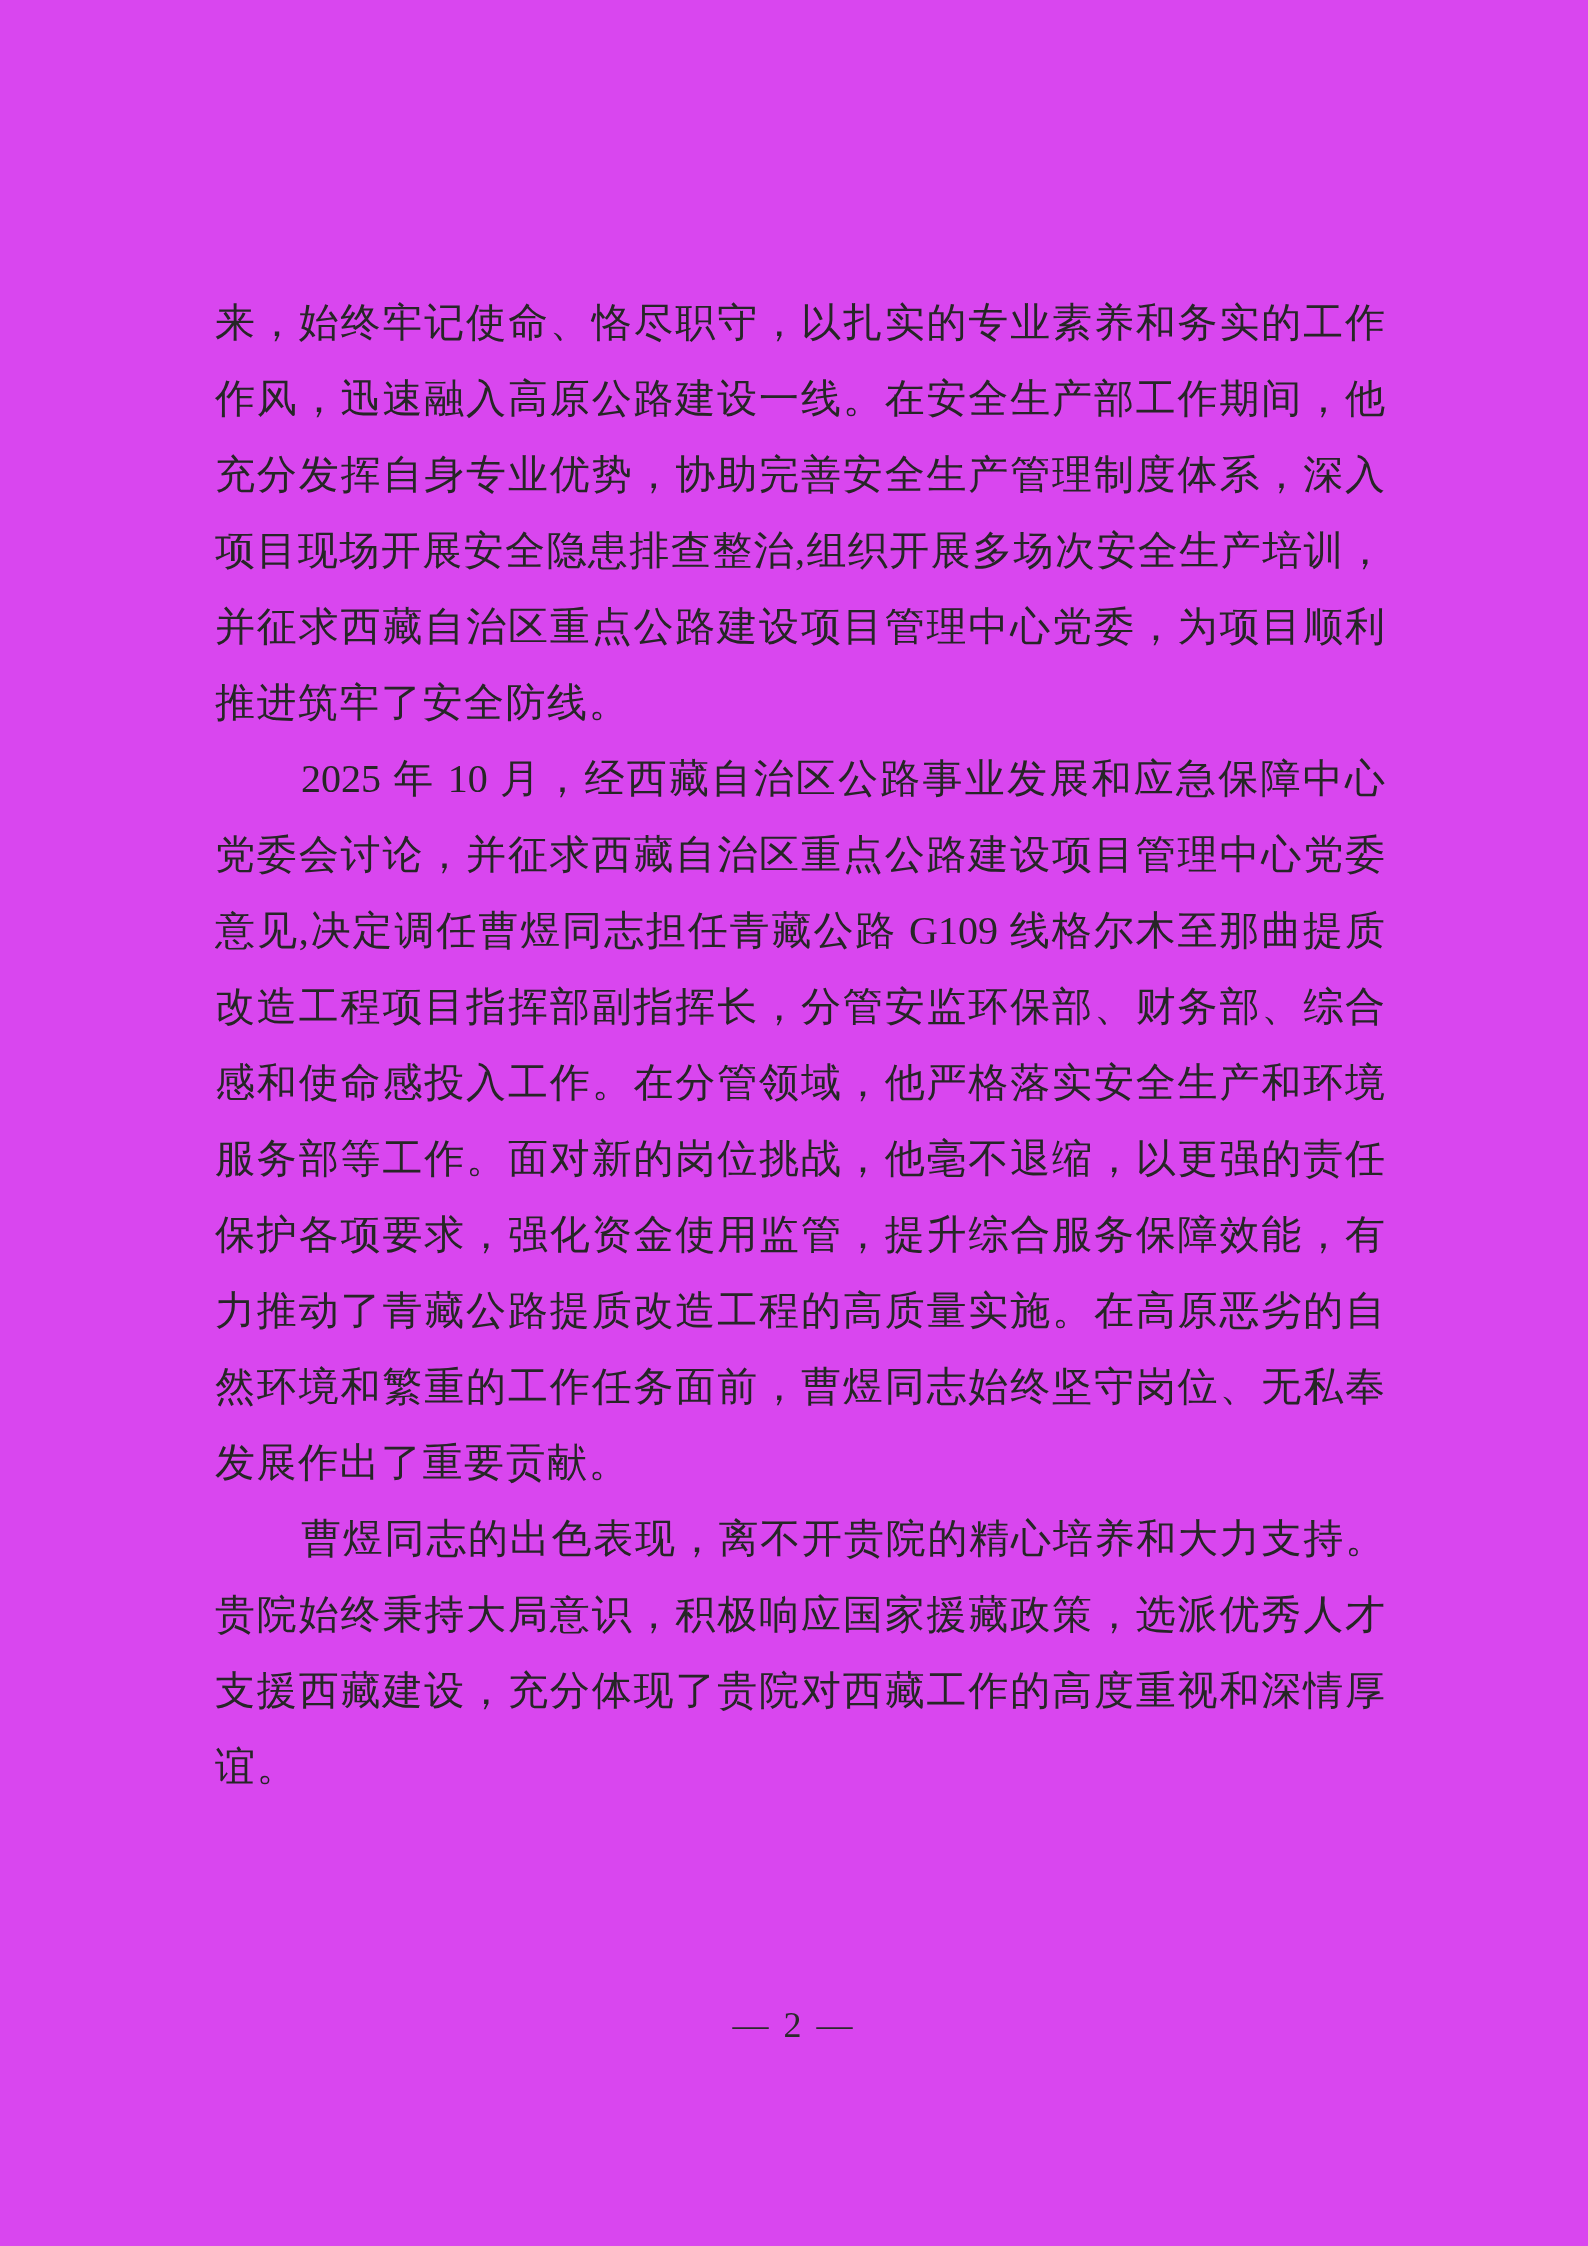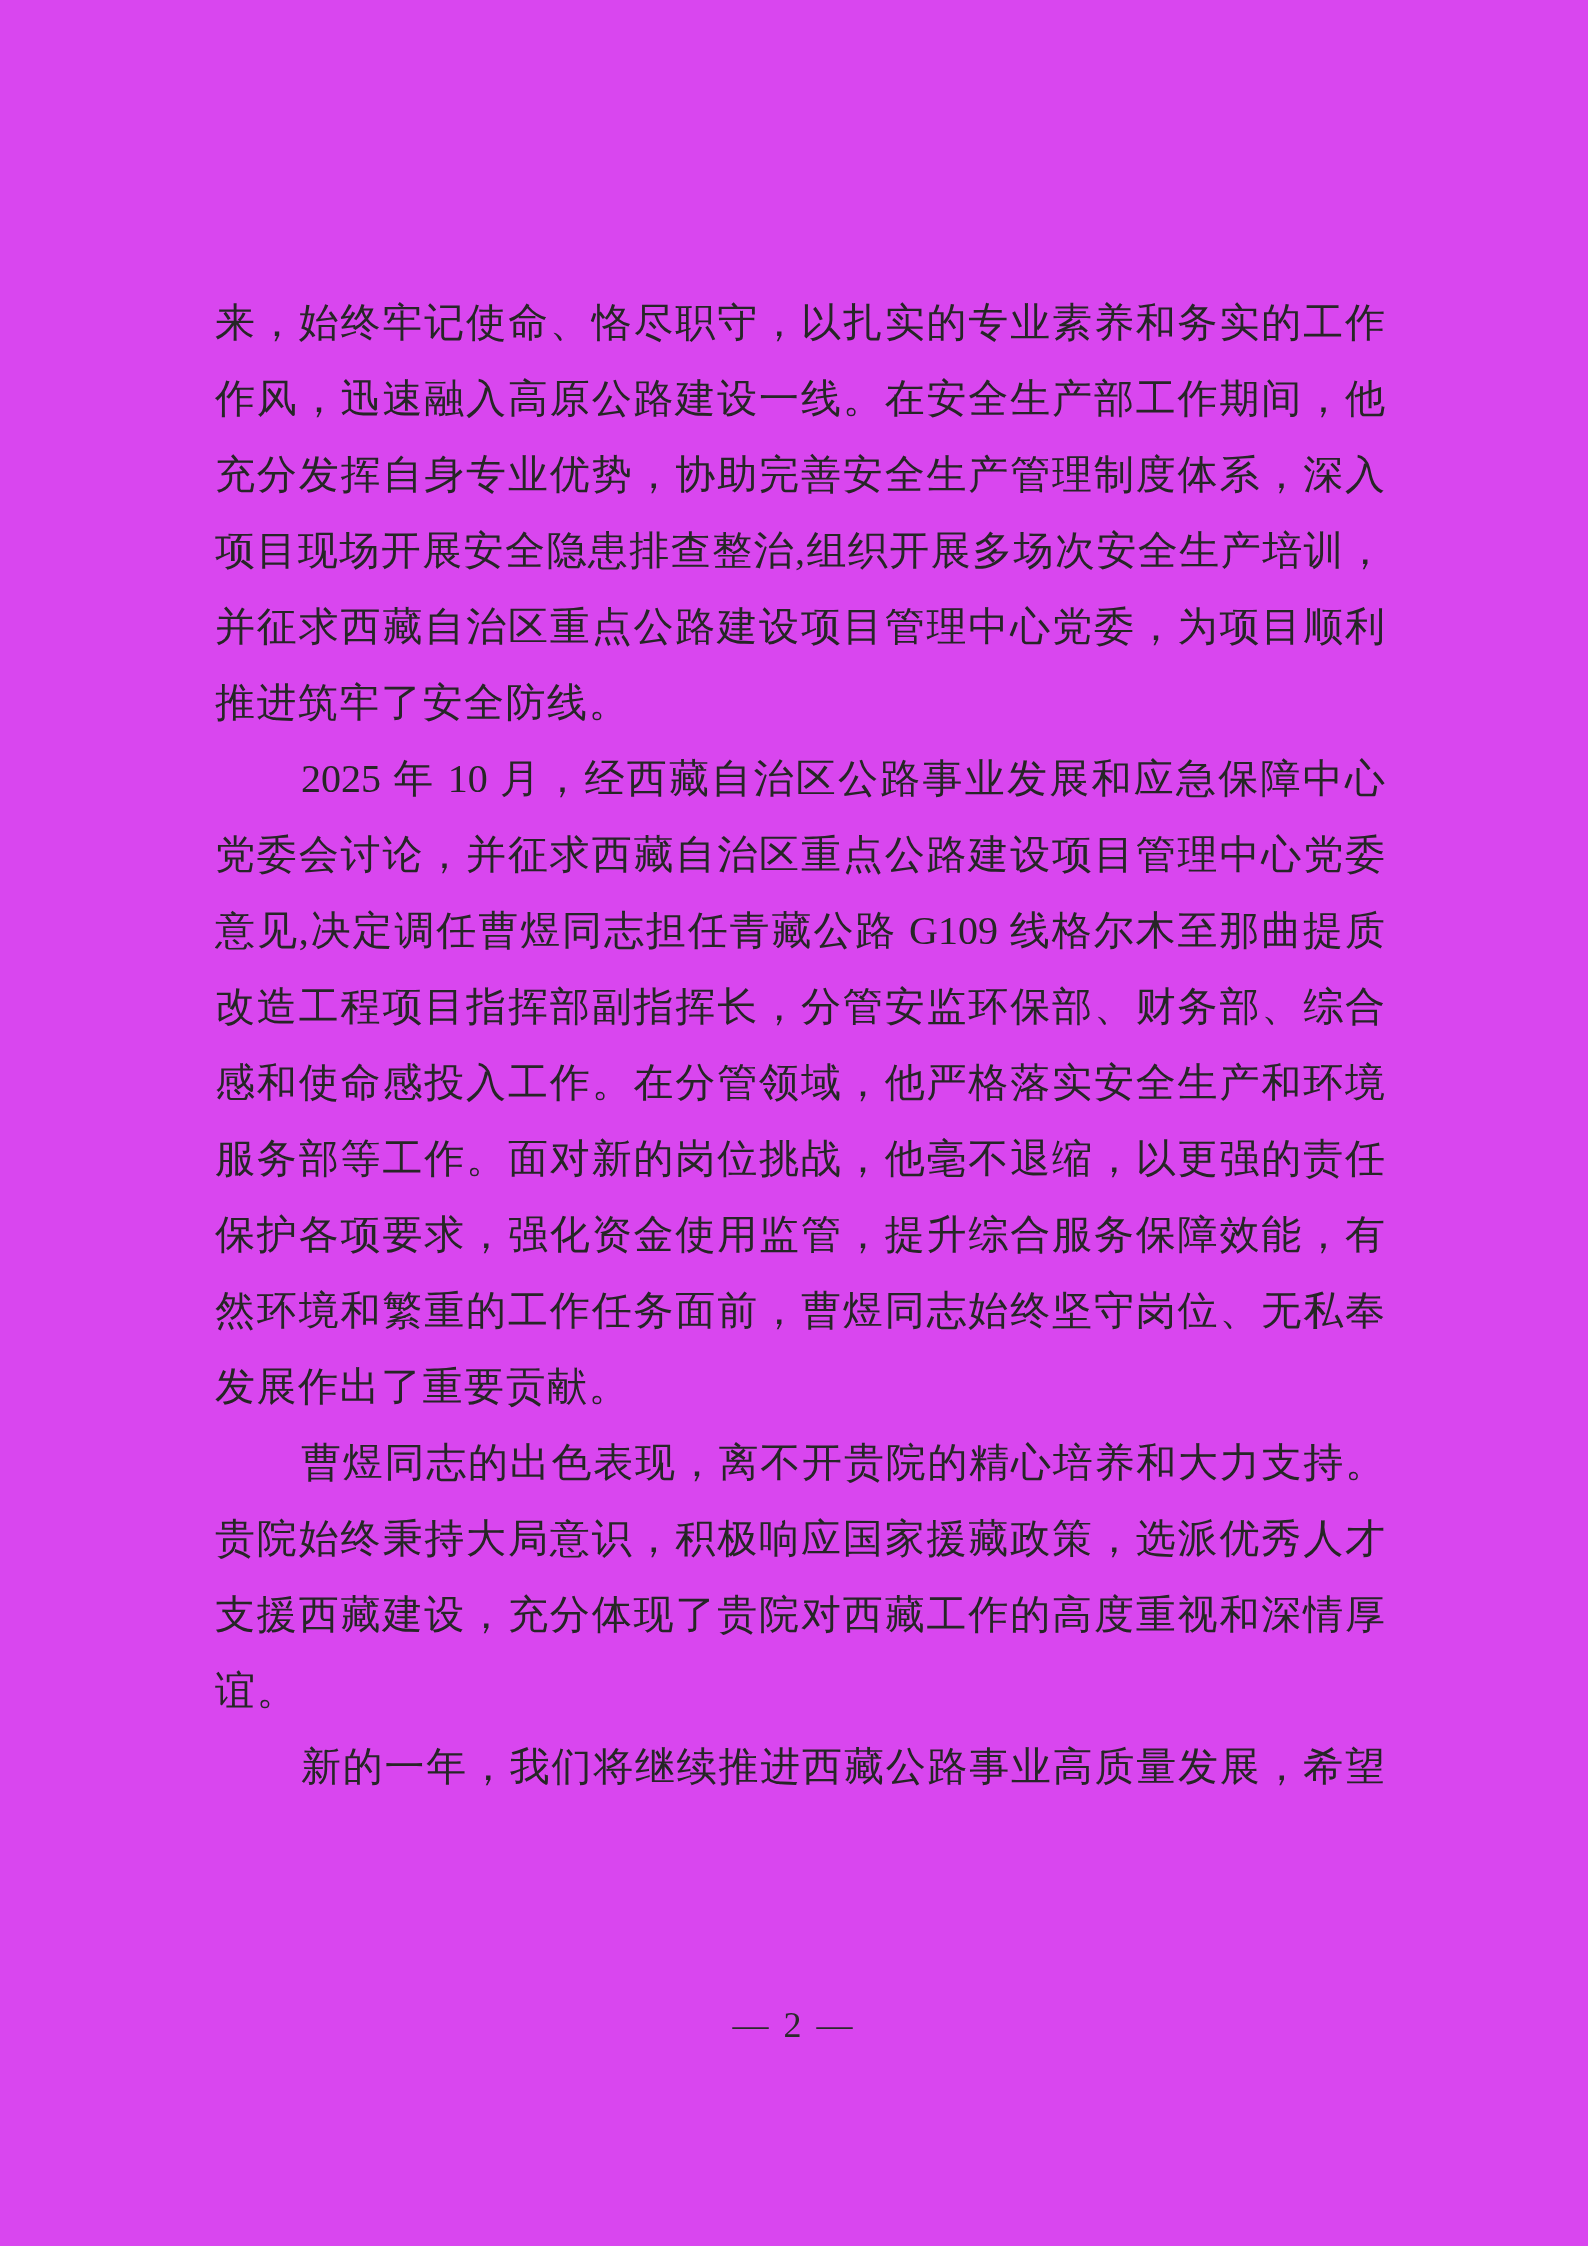--- a/index.html
+++ b/index.html
@@ -61,23 +61,23 @@
     <div class="line">项目现场开展安全隐患排查整治,组织开展多场次安全生产培训，</div>
     <div class="line">并征求西藏自治区重点公路建设项目管理中心党委，为项目顺利</div>
     <div class="line short">推进筑牢了安全防线。</div>
     <div class="line indent">2025 年 10 月，经西藏自治区公路事业发展和应急保障中心</div>
     <div class="line">党委会讨论，并征求西藏自治区重点公路建设项目管理中心党委</div>
     <div class="line">意见,决定调任曹煜同志担任青藏公路 G109 线格尔木至那曲提质</div>
     <div class="line">改造工程项目指挥部副指挥长，分管安监环保部、财务部、综合</div>
     <div class="line">感和使命感投入工作。在分管领域，他严格落实安全生产和环境</div>
     <div class="line">服务部等工作。面对新的岗位挑战，他毫不退缩，以更强的责任</div>
     <div class="line">保护各项要求，强化资金使用监管，提升综合服务保障效能，有</div>
+    <div class="line">力推动了青藏公路提质改造工程的高质量实施。在高原恶劣的自</div>
     <div class="line">然环境和繁重的工作任务面前，曹煜同志始终坚守岗位、无私奉</div>
     <div class="line short">发展作出了重要贡献。</div>
     <div class="line indent">曹煜同志的出色表现，离不开贵院的精心培养和大力支持。</div>
     <div class="line">贵院始终秉持大局意识，积极响应国家援藏政策，选派优秀人才</div>
     <div class="line">支援西藏建设，充分体现了贵院对西藏工作的高度重视和深情厚</div>
     <div class="line short">谊。</div>
-    <div class="line indent">新的一年，我们将继续推进西藏公路事业高质量发展，希望</div>
   </div>
 
   <div class="footer">— 2 —</div>
 </div>
 
 </body></html>

